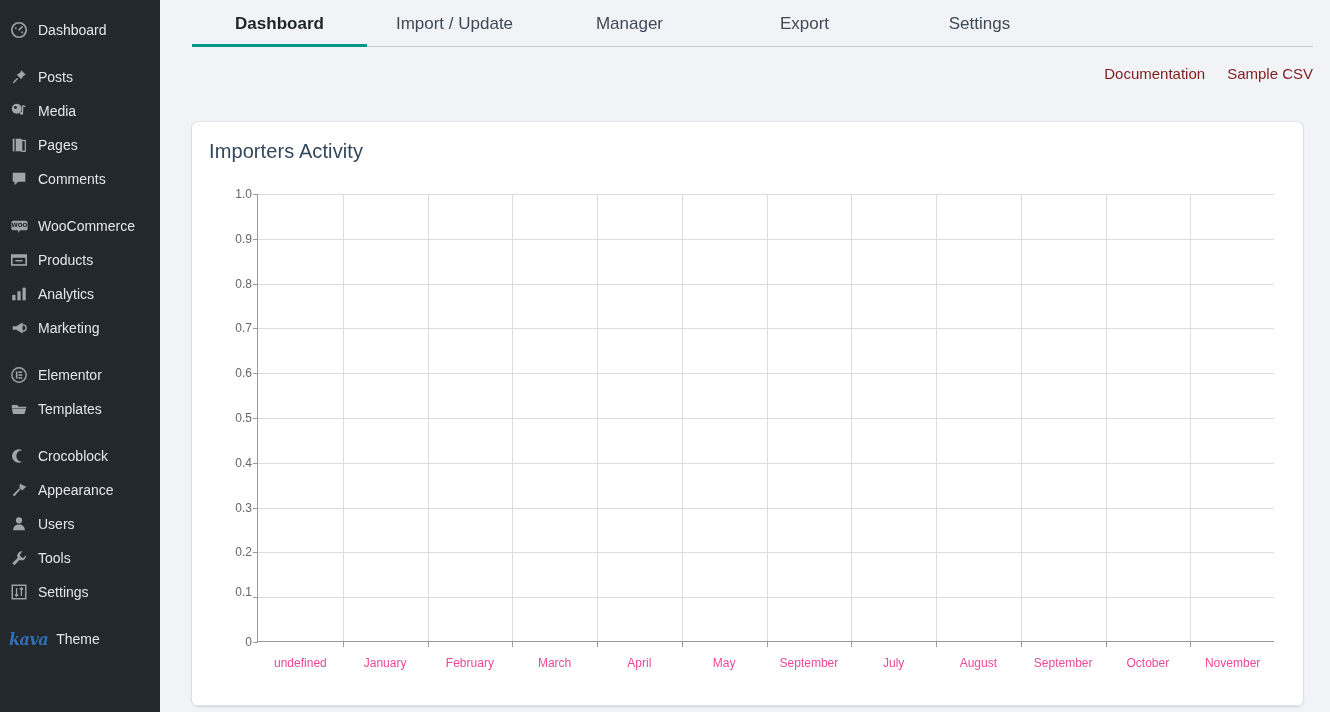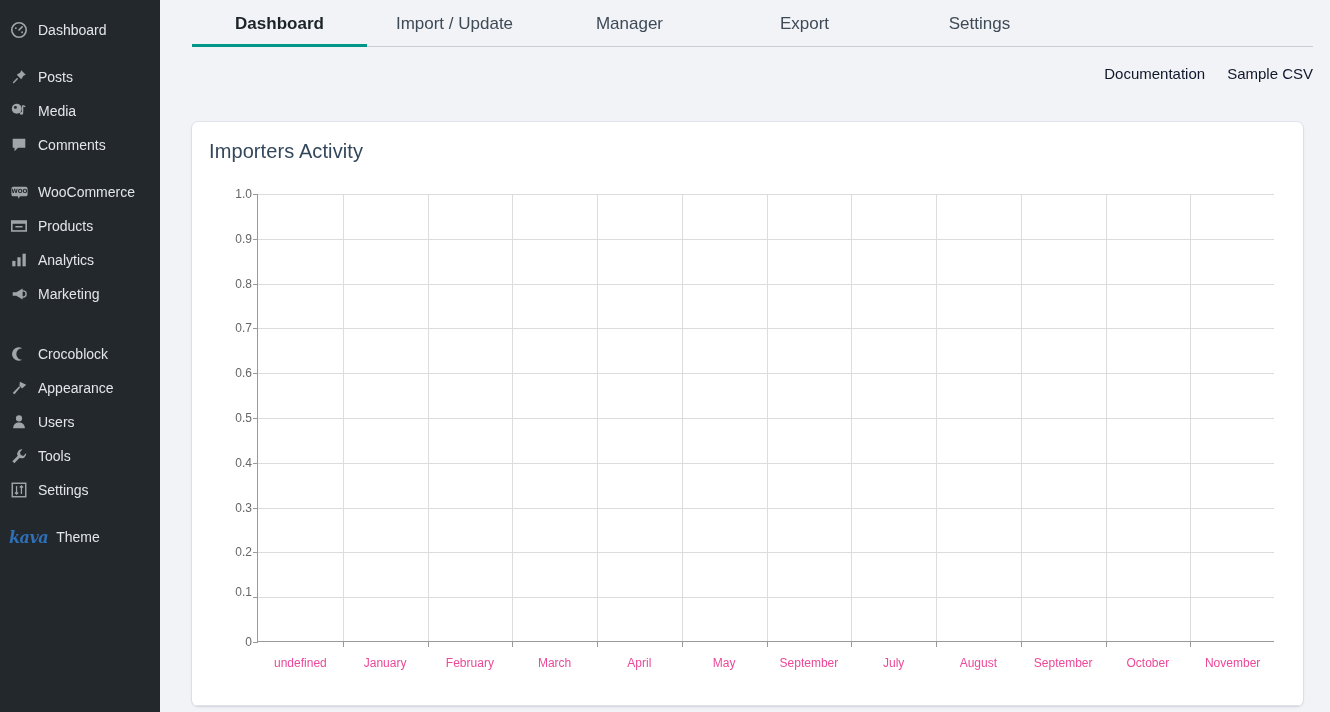--- a/index.html
+++ b/index.html
@@ -85,21 +85,21 @@
   }
 
   
   #links-row {
     height: 50px;
     display: flex; align-items: center; justify-content: flex-end;
     padding-right: 17px;
     gap: 22px;
   }
   .toplink {
-    font-size: 15px; color: #0f172a; cursor: pointer; text-decoration: none;
+    font-size: 15px; color: #7f1d1d; cursor: pointer; text-decoration: none;
   }
 
   
   #card {
     position: absolute;
     left: 32px; top: 122px;
     width: 1111px; height: 584px;
     background: #ffffff;
     border-radius: 6px;
     box-shadow: 0 1px 3px rgba(30,40,60,.10), 0 0 0 1px rgba(200,208,220,.35);
@@ -206,20 +206,30 @@
               <path d="M14 4 L14 12" stroke="#a0a5aa" stroke-width="1.5"></path>
               <path d="M14 4 L17 5.2" stroke="#a0a5aa" stroke-width="1.5"></path>
               <circle cx="12.8" cy="12.4" r="1.7" fill="#a0a5aa"></circle>
             </svg>
         </span>
         <span class="nav-label">Media</span>
       </div>
       <div class="nav-item">
         <span class="nav-ico">
           <svg width="18" height="18" viewBox="0 0 20 20">
+              <rect x="3" y="3" width="10" height="14" fill="#a0a5aa"></rect>
+              <rect x="5" y="3" width="1.4" height="14" fill="#23282d"></rect>
+              <rect x="13" y="5" width="4" height="12" fill="none" stroke="#a0a5aa" stroke-width="1.4"></rect>
+            </svg>
+        </span>
+        <span class="nav-label">Pages</span>
+      </div>
+      <div class="nav-item">
+        <span class="nav-ico">
+          <svg width="18" height="18" viewBox="0 0 20 20">
               <path d="M3 3 H17 V13 H9 L5 17 V13 H3 Z" fill="#a0a5aa"></path>
             </svg>
         </span>
         <span class="nav-label">Comments</span>
       </div>
     </div>
 
     <div class="nav-spacer"></div>
 
     <div class="nav-group">
@@ -259,20 +269,43 @@
               <path d="M3 8 L3 12 L7 12 L14 16 L14 4 L7 8 Z" fill="#a0a5aa"></path>
               <circle cx="14.5" cy="10" r="3.4" fill="none" stroke="#a0a5aa" stroke-width="1.5"></circle>
             </svg>
         </span>
         <span class="nav-label">Marketing</span>
       </div>
     </div>
 
     <div class="nav-spacer"></div>
 
+    <div class="nav-group">
+      <div class="nav-item">
+        <span class="nav-ico">
+          <svg width="18" height="18" viewBox="0 0 20 20">
+              <circle cx="10" cy="10" r="8" fill="none" stroke="#a0a5aa" stroke-width="1.6"></circle>
+              <rect x="6.5" y="6" width="1.8" height="8" fill="#a0a5aa"></rect>
+              <rect x="9.4" y="6" width="4.2" height="1.7" fill="#a0a5aa"></rect>
+              <rect x="9.4" y="9.2" width="4.2" height="1.7" fill="#a0a5aa"></rect>
+              <rect x="9.4" y="12.4" width="4.2" height="1.7" fill="#a0a5aa"></rect>
+            </svg>
+        </span>
+        <span class="nav-label">Elementor</span>
+      </div>
+      <div class="nav-item">
+        <span class="nav-ico">
+          <svg width="18" height="18" viewBox="0 0 20 20">
+              <path d="M2 5.5 H8 L9.6 7.5 H18 V9 H2 Z" fill="#a0a5aa"></path>
+              <path d="M2 9.5 H18 L16 15.5 H3.5 Z" fill="#a0a5aa"></path>
+            </svg>
+        </span>
+        <span class="nav-label">Templates</span>
+      </div>
+    </div>
 
     <div class="nav-spacer"></div>
 
     <div class="nav-group">
       <div class="nav-item">
         <span class="nav-ico">
           <svg width="18" height="18" viewBox="0 0 20 20">
               <path d="M13.5 3.5 A7.5 7.5 0 1 0 13.5 16.5 A6 6 0 1 1 13.5 3.5 Z" fill="#a0a5aa"></path>
             </svg>
         </span>

